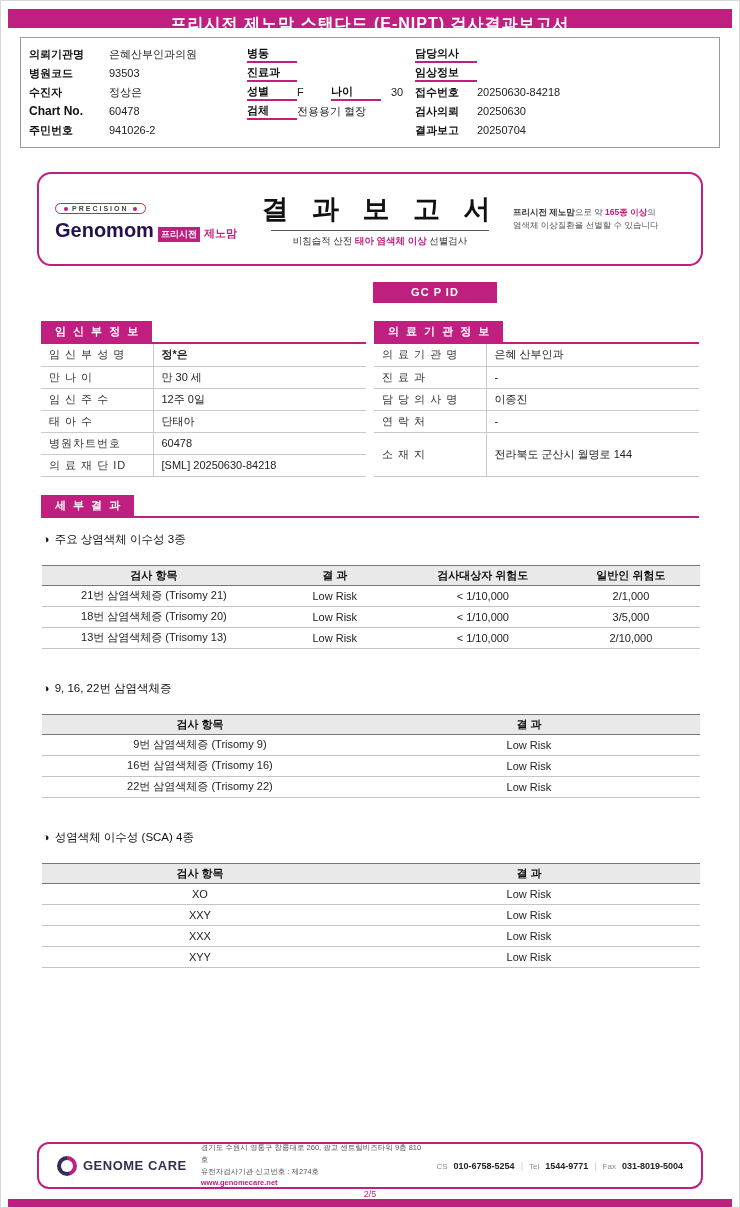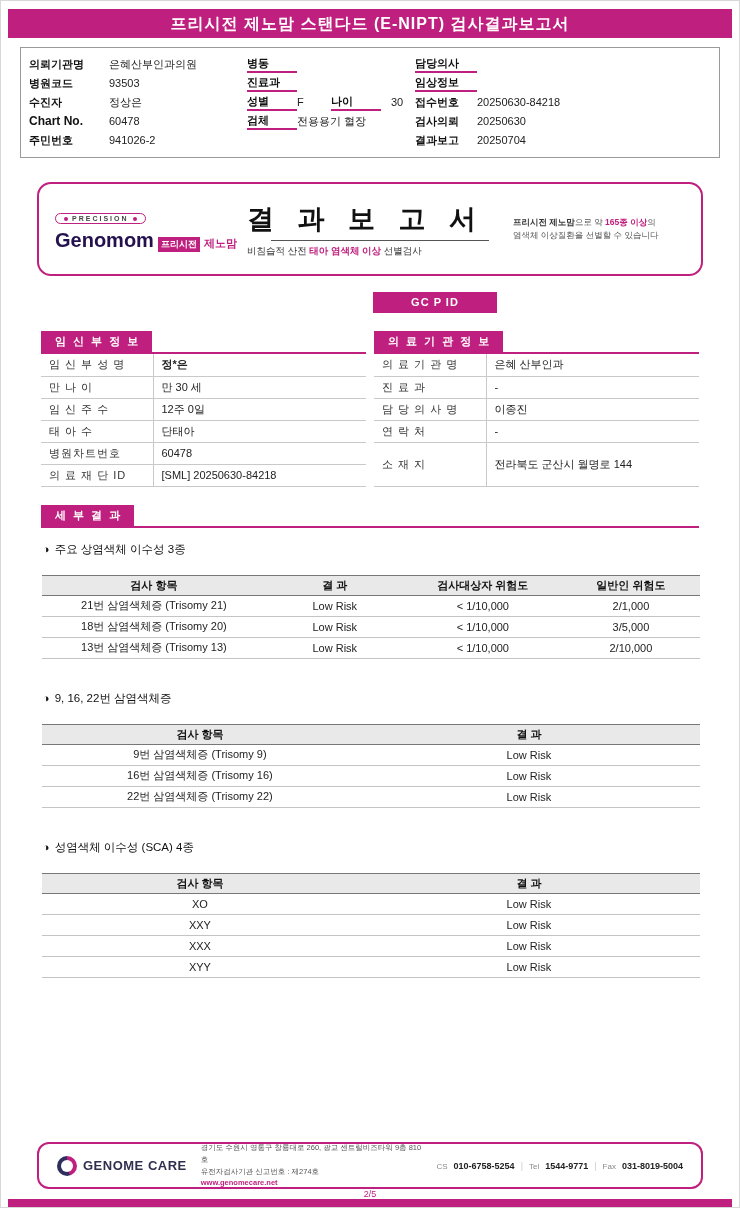--- a/index.html
+++ b/index.html
@@ -11,21 +11,21 @@
   *{box-sizing:border-box;margin:0;padding:0;}
   body{
     width:740px;height:1208px;
     font-family:"Liberation Sans","DejaVu Sans",sans-serif;
     background:#ffffff;color:#222;position:relative;overflow:hidden;
   }
   .page{position:relative;width:740px;height:1208px;border:1px solid #d8d8d8;background:#fff;}
 
   
   .top-bar{
-    margin:8px 7px 0;height:29px;line-height:29px;background:var(--accent);
+    margin:8px 7px 0;height:19px;line-height:29px;background:var(--accent);
     color:#fff;text-align:center;font-weight:bold;font-size:16px;letter-spacing:1px;
   }
 
   
   .patient-box{
     margin:9px 19px 0;border:1px solid #9a9a9a;background:#fff;
     padding:7px 6px 7px 8px;display:grid;grid-template-columns:218px 168px 1fr;
     font-size:11px;
   }
   .pi-row{height:19px;line-height:19px;display:flex;align-items:center;}
@@ -46,21 +46,21 @@
   .logo-block{width:192px;flex:none;}
   .precision-pill{
     display:inline-flex;align-items:center;gap:4px;border:1px solid var(--accent);
     border-radius:9px;padding:1px 8px;font-size:7px;letter-spacing:2px;color:#444;font-weight:bold;
   }
   .precision-pill .dot{width:4px;height:4px;border-radius:50%;background:var(--accent);display:inline-block;}
   .logo-line{margin-top:4px;display:flex;align-items:baseline;gap:4px;}
   .logo-main{font-size:20px;font-weight:bold;color:var(--accent-dark);letter-spacing:0;}
   .logo-chip{background:var(--accent);color:#fff;font-size:9px;font-weight:bold;padding:1px 3px;}
   .logo-sub{color:var(--accent);font-size:11px;font-weight:bold;}
-  .banner-center{flex:1;text-align:left;}
+  .banner-center{flex:1;text-align:center;}
   .banner-title{font-size:27px;font-weight:bold;color:#111;letter-spacing:8px;}
   .banner-rule{width:218px;border-top:1.5px solid #555;margin:3px auto 4px;}
   .banner-sub{font-size:9.5px;color:#333;}
   .banner-sub .hl{color:var(--accent);font-weight:bold;}
   .banner-note{width:172px;flex:none;font-size:8.5px;color:#555;line-height:1.5;text-align:left;}
   .banner-note .b{font-weight:bold;color:#333;}
   .banner-note .hl{color:var(--accent);font-weight:bold;}
 
   
   .gcpid{margin:16px 40px 0 auto;width:326px;height:21px;display:flex;}

